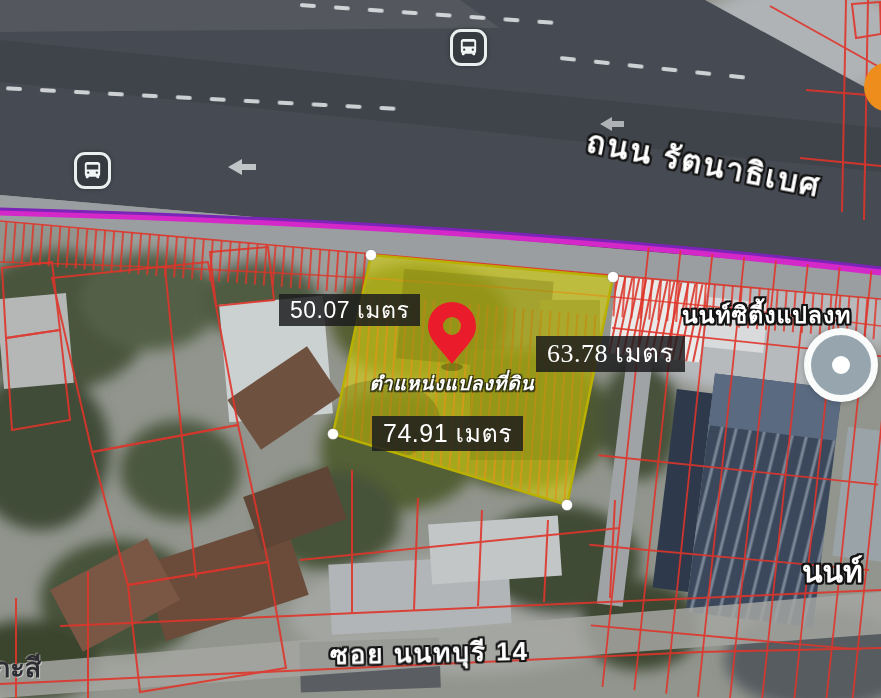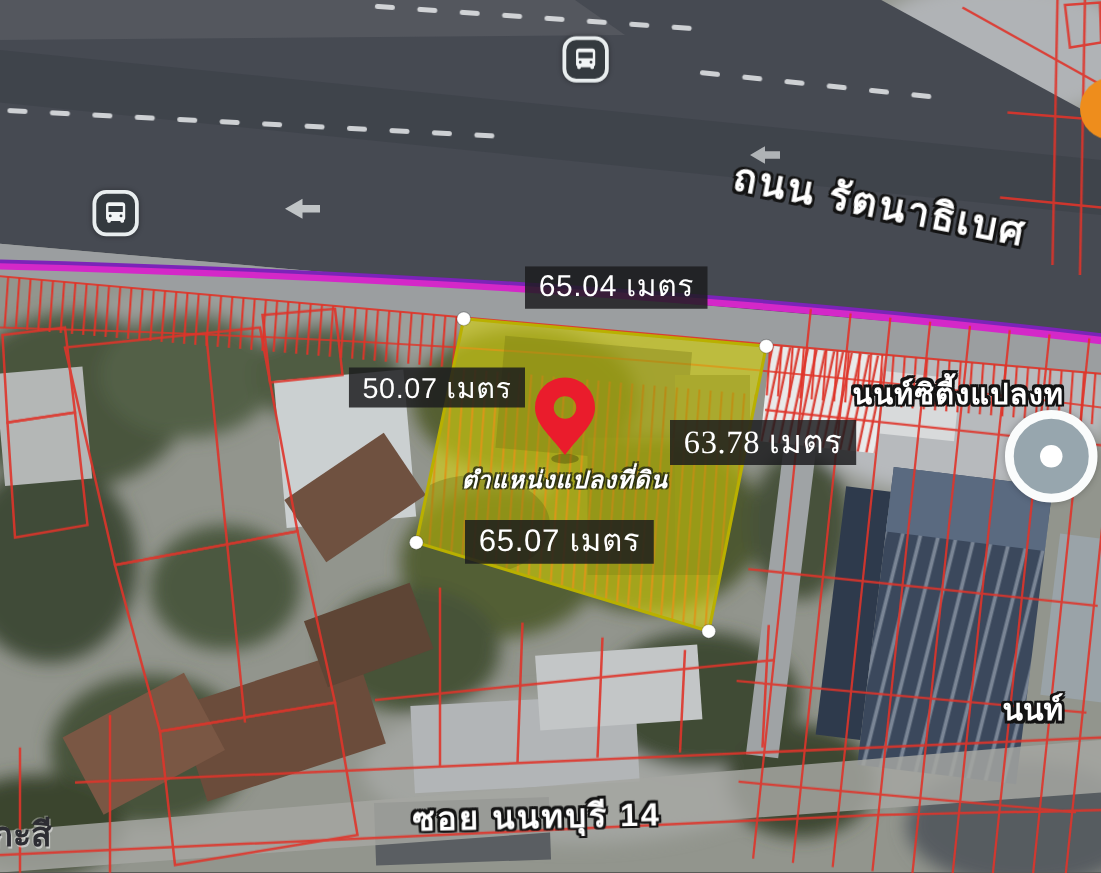--- a/index.html
+++ b/index.html
@@ -12,21 +12,21 @@
     letter-spacing:0.5px;
   }
   .outline-text{
     position:absolute;color:#fff;font-weight:bold;white-space:nowrap;
     text-shadow:-2px -2px 0 #131313,2px -2px 0 #131313,-2px 2px 0 #131313,
       2px 2px 0 #131313,0 -2px 0 #131313,0 2px 0 #131313,-2px 0 0 #131313,2px 0 0 #131313;
   }
   .road-name{font-size:31px;letter-spacing:2px;transform:rotate(11deg);transform-origin:left top;}
   .building-name{font-size:23px;letter-spacing:1px;}
   .soi-name{font-size:26px;letter-spacing:2px;transform:rotate(-1.2deg);}
-  .place-partial-right{font-size:24px;}
+  .place-partial-right{font-size:30px;}
   .place-partial-left{
     position:absolute;font-size:27px;font-weight:bold;color:#2d2d33;white-space:nowrap;
     text-shadow:1px 1px 0 rgba(240,240,240,.55),-1px -1px 0 rgba(240,240,240,.35);
   }
   .pin-caption{
     position:absolute;width:220px;text-align:center;color:#fff;font-size:19px;
     font-weight:bold;letter-spacing:1px;white-space:nowrap;
     text-shadow:-1.5px -1.5px 0 rgba(40,45,20,.8),1.5px -1.5px 0 rgba(40,45,20,.8),
       -1.5px 1.5px 0 rgba(40,45,20,.8),1.5px 1.5px 0 rgba(40,45,20,.8);
     font-style:italic;
@@ -232,24 +232,23 @@
       <circle cx="333" cy="434" r="5.5" fill="#fff" stroke="rgba(0,0,0,.2)"></circle>
     </g>
 
     <g transform="translate(452,364)">
       <ellipse cx="0" cy="3" rx="11" ry="4" fill="rgba(0,0,0,0.25)"></ellipse>
       <path fill="#ea1c2c" fill-rule="evenodd" d="M0,0 C-13,-17 -24,-25 -24,-38 a24,24 0 1 1 48,0 C24,-25 13,-17 0,0 Z
                M-9,-38 a9,9 0 1 0 18,0 a9,9 0 1 0 -18,0 Z"></path>
     </g>
   </svg>
 
-  <div class="mlabel" style="left:420px;top:213px;">65.04 เมตร</div>
   <div class="mlabel" style="left:279px;top:294px;font-size:23px;">50.07 เมตร</div>
   <div class="mlabel" style="left:536px;top:336px;font-size:26px;font-family:Liberation Serif, serif;">63.78 เมตร</div>
-  <div class="mlabel" style="left:372px;top:416px;font-size:25px;">65.07 เมตร</div>
+  <div class="mlabel" style="left:372px;top:416px;font-size:25px;">74.91 เมตร</div>
 
   <div class="pin-caption" style="left:342px;top:368px;">ตำแหน่งแปลงที่ดิน</div>
 
   <div class="outline-text road-name" style="left:592px;top:116px;">ถนน รัตนาธิเบศ</div>
   <div class="outline-text building-name" style="left:682px;top:297px;">นนท์ซิตี้งแปลงท</div>
   <div class="outline-text soi-name" style="left:330px;top:632px;">ซอย นนทบุรี 14</div>
   <div class="outline-text place-partial-right" style="left:802px;top:548px;">นนท์</div>
   <div class="place-partial-left" style="left:-6px;top:646px;">กะสี</div>
 
   <div class="bus-icon" style="left:450px;top:29px;">

